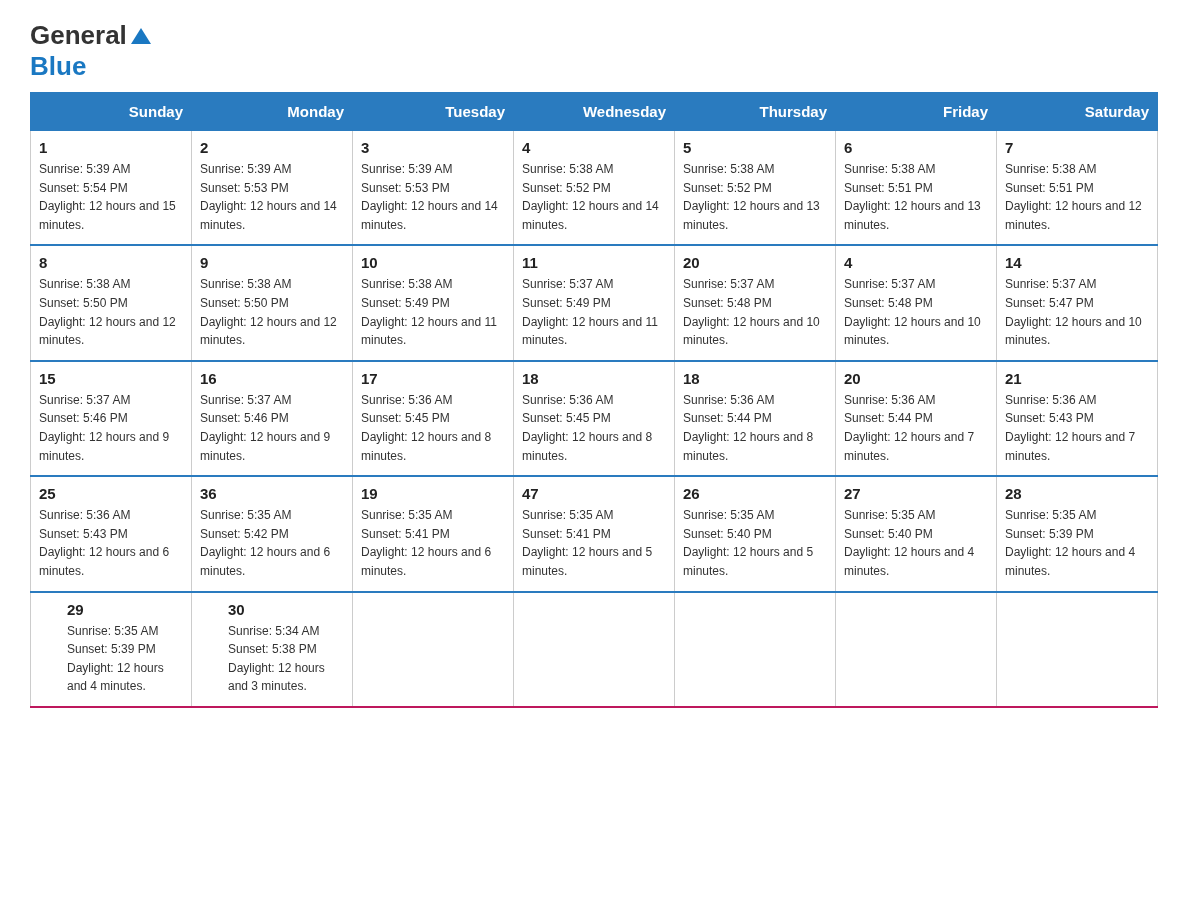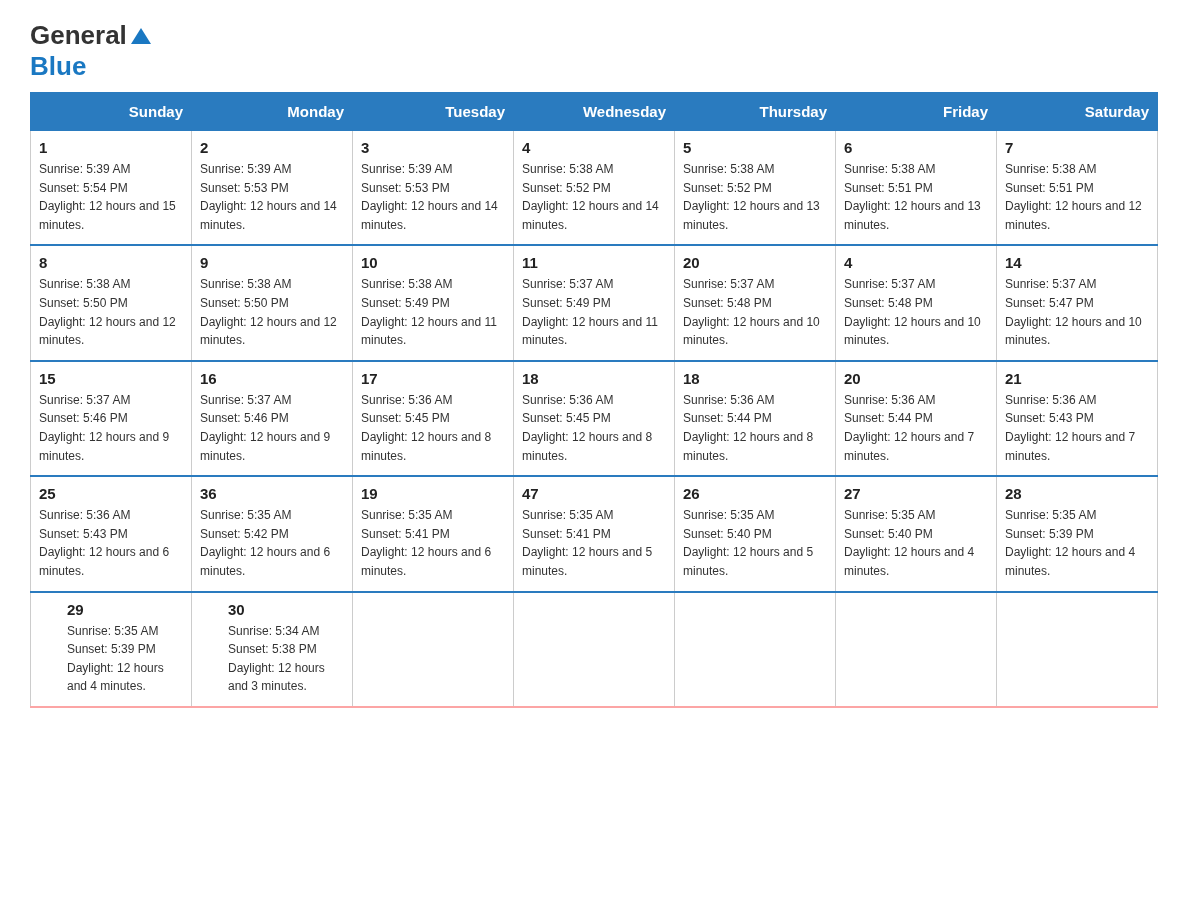--- a/index.html
+++ b/index.html
@@ -52,21 +52,21 @@
     .calendar-table tbody tr td {
       vertical-align: top;
       border: 1px solid #ccc;
       padding: 8px 8px 10px 8px;
       width: 14.28%;
       min-height: 100px;
       font-size: 12.5px;
       color: #333;
     }
     .calendar-table tbody tr:last-child td {
-      border-bottom: 2px solid #fca5a5;
+      border-bottom: 2px solid #be185d;
       padding-left: 36px;
     }
     .calendar-table tbody tr td:first-child {
       border-left: 1px solid #ccc;
     }
     .day-number {
       font-size: 15px;
       font-weight: bold;
       color: #222;
       margin-bottom: 4px;

